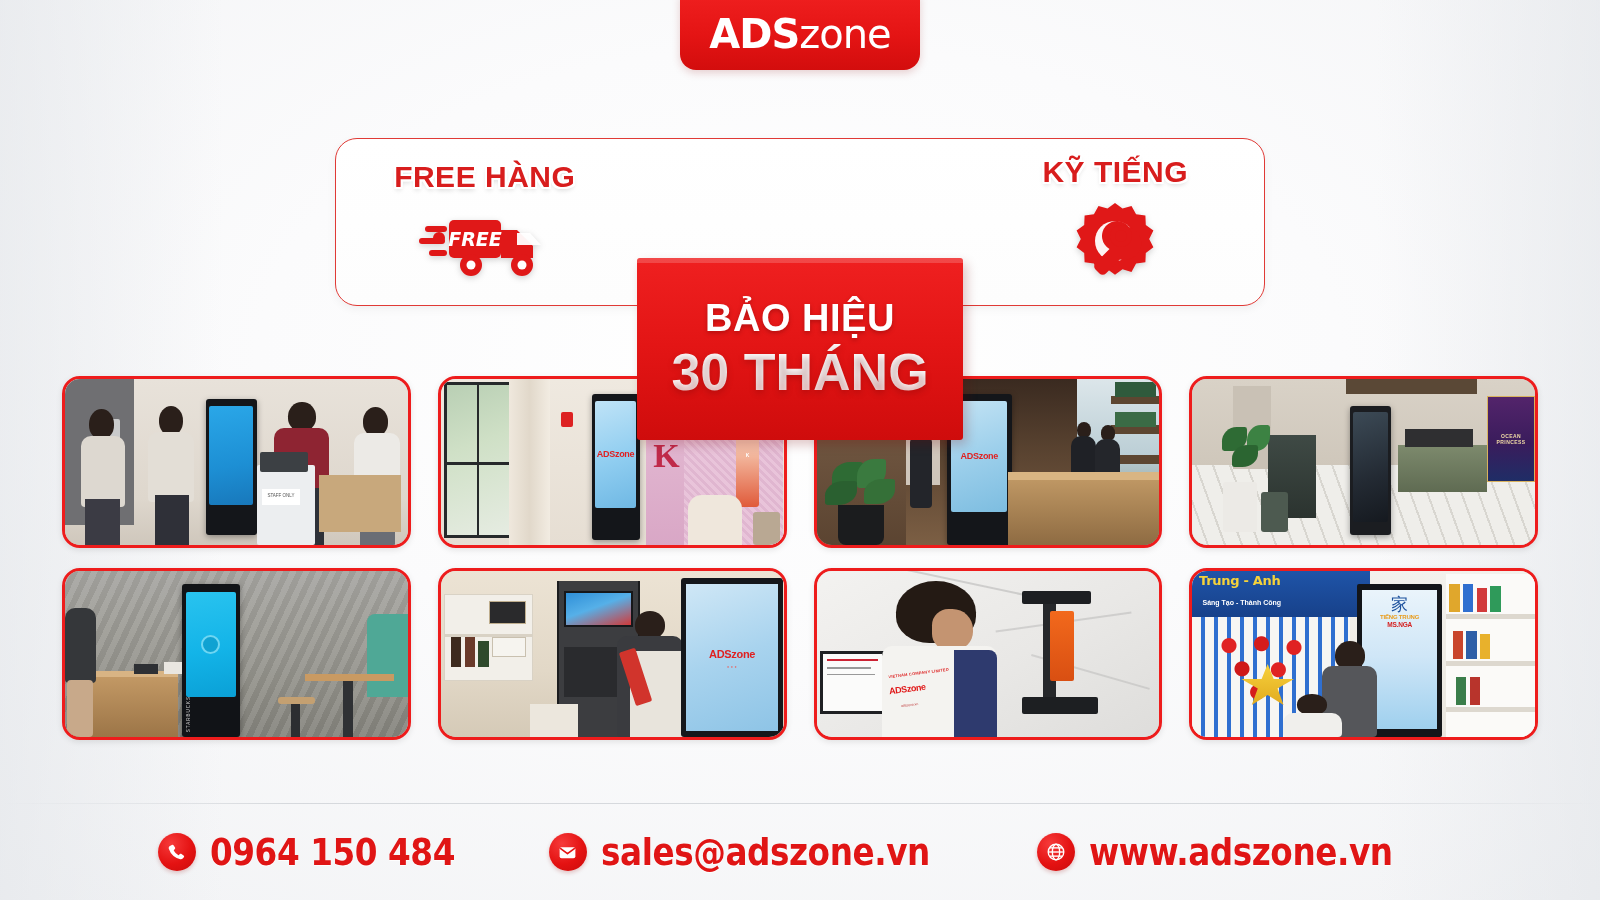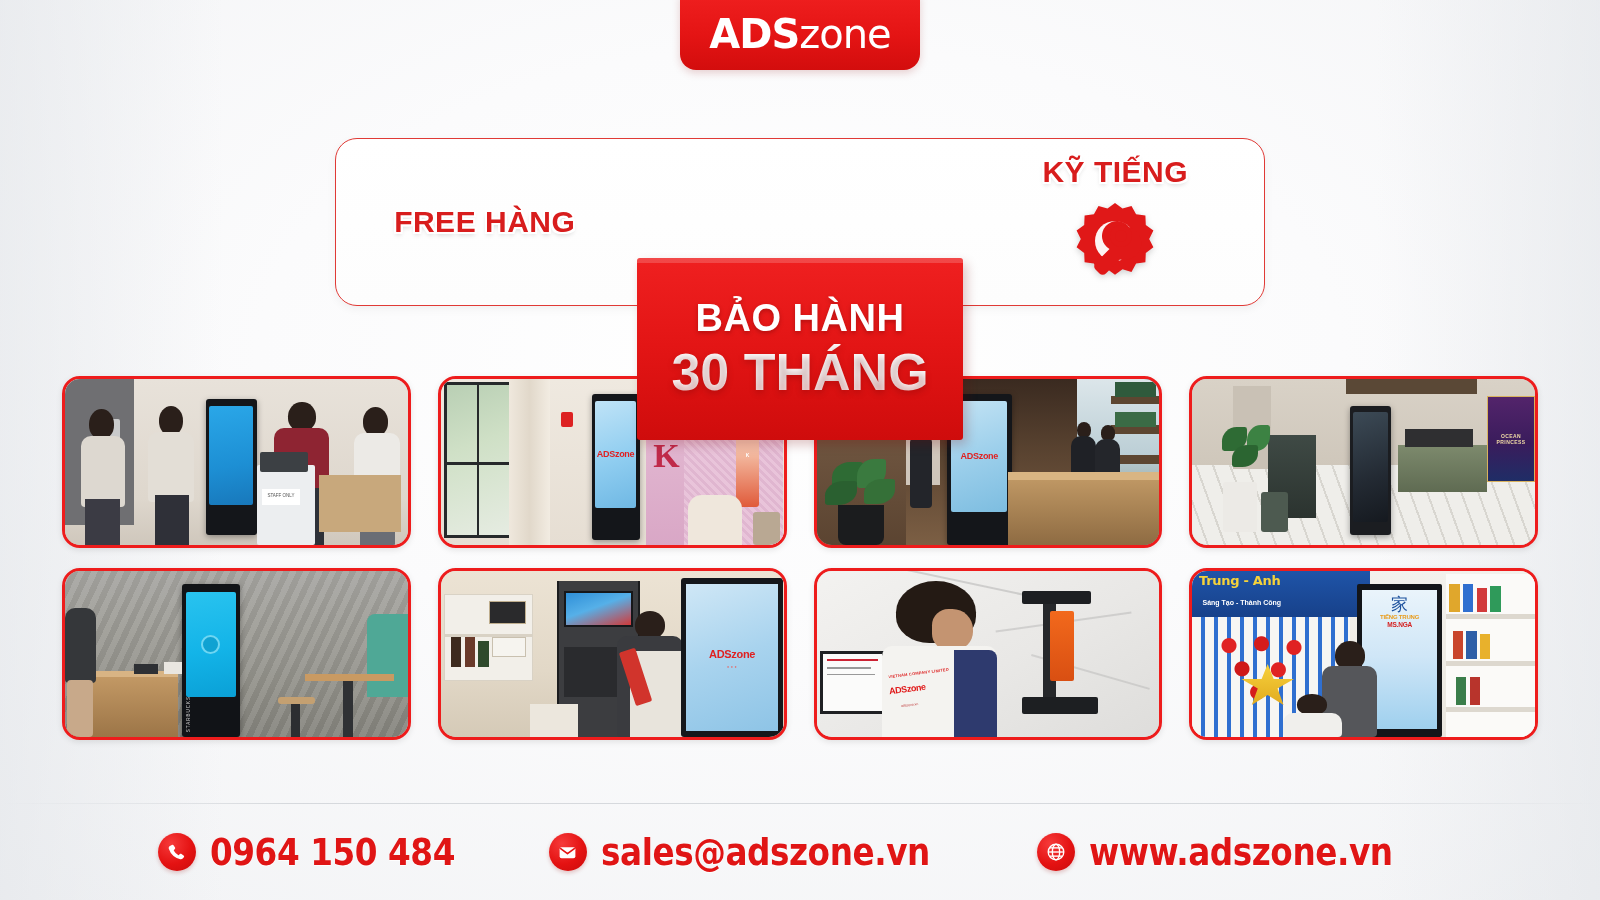--- a/index.html
+++ b/index.html
@@ -286,20 +286,38 @@
   <div class="logo-text">
     <span>ADS</span><span class="zone">zone</span>
   </div>
 </div>
 
 <div class="feature-strip">
   <div class="feature-card">
 
     <div class="feature-cell">
       <div class="feat-label">FREE HÀNG</div>
+      <div class="feat-icon">
+        <svg width="132" height="78" viewBox="0 0 132 78">
+          <g fill="#e01818">
+            <rect x="30" y="18" width="52" height="38" rx="5"></rect>
+            <path d="M82 28 h16 l16 16 v12 h-32 z"></path>
+            <path d="M98 31 h13 l11 12 h-24 z" fill="#fff" opacity=".95"></path>
+            <rect x="6" y="24" width="22" height="6" rx="3"></rect>
+            <rect x="0" y="36" width="26" height="6" rx="3"></rect>
+            <rect x="10" y="48" width="18" height="6" rx="3"></rect>
+            <circle cx="20" cy="36" r="6"></circle>
+            <circle cx="52" cy="63" r="11"></circle>
+            <circle cx="103" cy="63" r="11"></circle>
+          </g>
+          <circle cx="52" cy="63" r="4.5" fill="#fff"></circle>
+          <circle cx="103" cy="63" r="4.5" fill="#fff"></circle>
+          <text x="56" y="44" font-family="DejaVu Sans, sans-serif" font-size="19" font-weight="700" fill="#fff" text-anchor="middle" font-style="italic">FREE</text>
+        </svg>
+      </div>
     </div>
 
     <div class="feature-cell spacer"></div>
 
     <div class="feature-cell">
       <div class="feat-label">KỸ TIẾNG</div>
       <div class="feat-icon">
         <svg width="92" height="88" viewBox="0 0 92 88">
           <g fill="#e01818">
             <path d="M46 6 l7.5 5.5 9-2.6 4.6 8.4 9.3 1.2 .4 9.4 7.6 5.6 -4.2 8.4 4.2 8.4 -7.6 5.6 -.4 9.4
@@ -312,21 +330,21 @@
                      l14-14 A15 15 0 0 0 60 30 z M52.5 33 l-7 7 6.5 6.5 7-7 a10.5 10.5 0 0 1 -6.5 -6.5 z"></path>
           </g>
           <circle cx="52" cy="39" r="8.5" fill="none" stroke="#e01818" stroke-width="5"></circle>
         </svg>
       </div>
     </div>
 
   </div>
 
   <div class="center-card">
-    <div class="center-line1">BẢO HÀNH</div>
+    <div class="center-line1">BẢO HIỆU</div>
     <div class="center-line2">30 THÁNG</div>
   </div>
 </div>
 
 <div class="gallery">
 
   <div class="tile">
     <div class="scene">
       <div class="wall" style="background:linear-gradient(180deg,#e8e2da 0%,#ded7cd 72%,#cfc7bc 100%)"></div>
       <div style="position:absolute;left:0;top:0;width:20%;height:88%;background:#6f6f72"></div>

